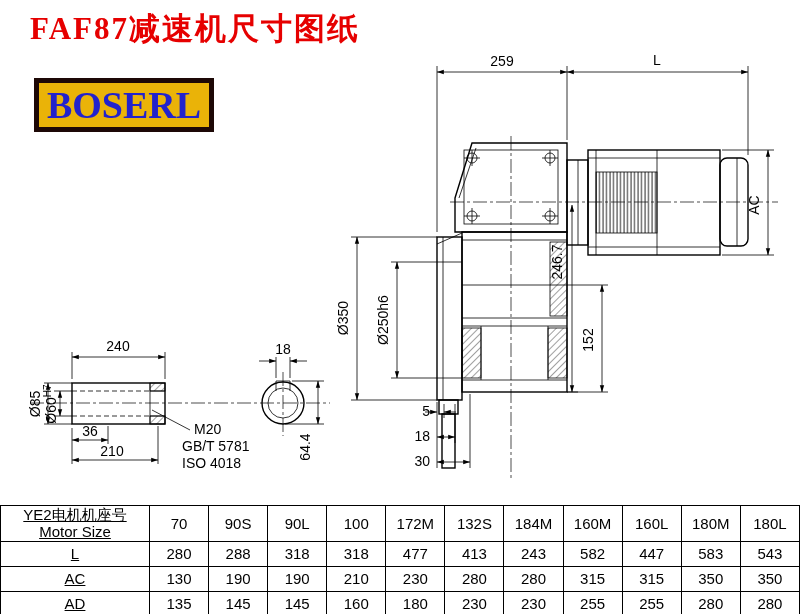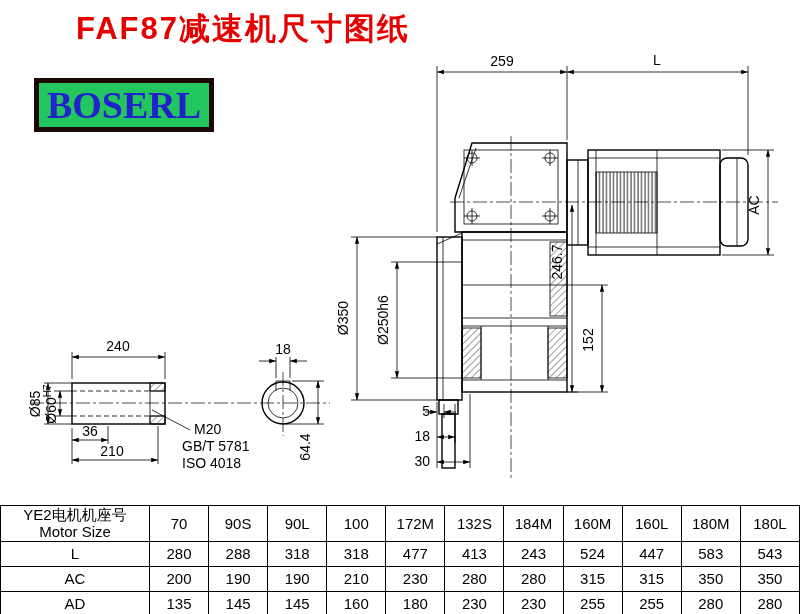--- a/index.html
+++ b/index.html
@@ -1,44 +1,44 @@
 <!DOCTYPE html>
 <html><head>
 <meta charset="utf-8">
 <style>
   html,body { margin:0; padding:0; background:#fff; }
   .page { position:relative; width:800px; height:614px; background:#ffffff; overflow:hidden;
           font-family:"Liberation Sans", sans-serif; }
 
   .title { position:absolute; left:30px; top:8px; font-size:31px; font-weight:bold;
-           color:#e60000; letter-spacing:2px; font-family:Liberation Sans, sans-serif;margin-left:46px; }
+           color:#e60000; letter-spacing:2px; font-family:Liberation Serif, serif; }
 
   .logo { position:absolute; left:34px; top:78px; width:170px; height:44px;
-          border:5px solid #1d0806; background:#22c55e;
+          border:5px solid #1d0806; background:#eab308;
           display:flex; align-items:center; justify-content:center; }
   .logo span { font-family:"Liberation Serif", serif; font-weight:bold; font-size:38px;
                color:#2222cc; line-height:1; }
 
   svg.drawing { position:absolute; left:0; top:0; }
 
   .ol { fill:none; stroke:#000; stroke-width:1.4; }
   .tl { fill:none; stroke:#000; stroke-width:0.8; }
   .hl { fill:none; stroke:#000; stroke-width:0.8; stroke-dasharray:5 3; }
   .cl { fill:none; stroke:#000; stroke-width:0.7; stroke-dasharray:14 3 3 3; }
   .hz { stroke:#000; stroke-width:0.8; }
   text.d { font-family:"Liberation Sans", sans-serif; font-size:14px; fill:#000; text-anchor:middle; }
   text.end { text-anchor:end; }
   text.start { text-anchor:start; }
 
   table.dim-table { position:absolute; left:0; top:505px; width:800px; height:109px;
                     border-collapse:collapse; table-layout:fixed;
                     font-family:"Liberation Sans", sans-serif; font-size:15px; color:#000; }
   table.dim-table td { border:1px solid #000; text-align:center; padding:0; height:24px; }
   table.dim-table tr.hdr td { height:34px; }
-  td.c-first { width:148px; }
+  td.c-first { width:148px;text-decoration:underline; }
   td.hdr-first { text-align:left; padding-left:6px; line-height:1.15; }
 </style>
 </head>
 <body>
 
 <div class="page">
 
   <div class="title">FAF87减速机尺寸图纸</div>
 
   <div class="logo">
@@ -245,28 +245,28 @@
     </tr>
     <tr>
       <td class="c-first">L</td>
       <td>280</td>
       <td>288</td>
       <td>318</td>
       <td>318</td>
       <td>477</td>
       <td>413</td>
       <td>243</td>
-      <td>524</td>
+      <td>582</td>
       <td>447</td>
       <td>583</td>
       <td>543</td>
     </tr>
     <tr>
       <td class="c-first">AC</td>
-      <td>200</td>
+      <td>130</td>
       <td>190</td>
       <td>190</td>
       <td>210</td>
       <td>230</td>
       <td>280</td>
       <td>280</td>
       <td>315</td>
       <td>315</td>
       <td>350</td>
       <td>350</td>

